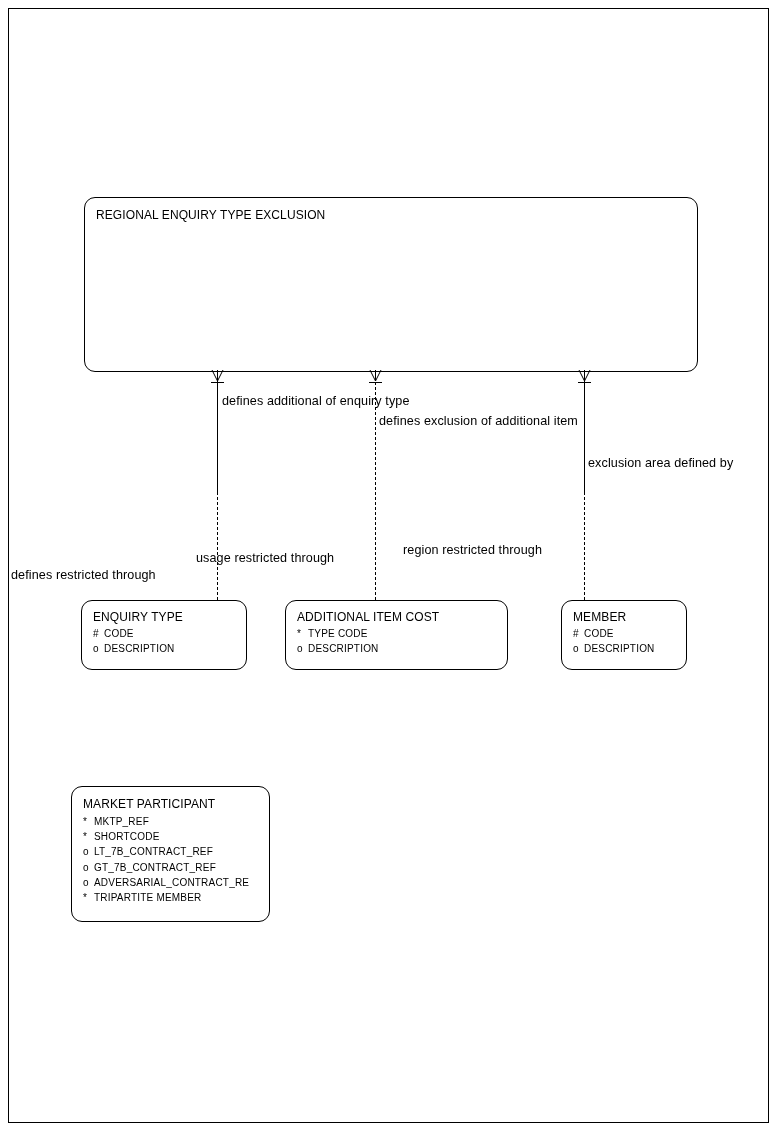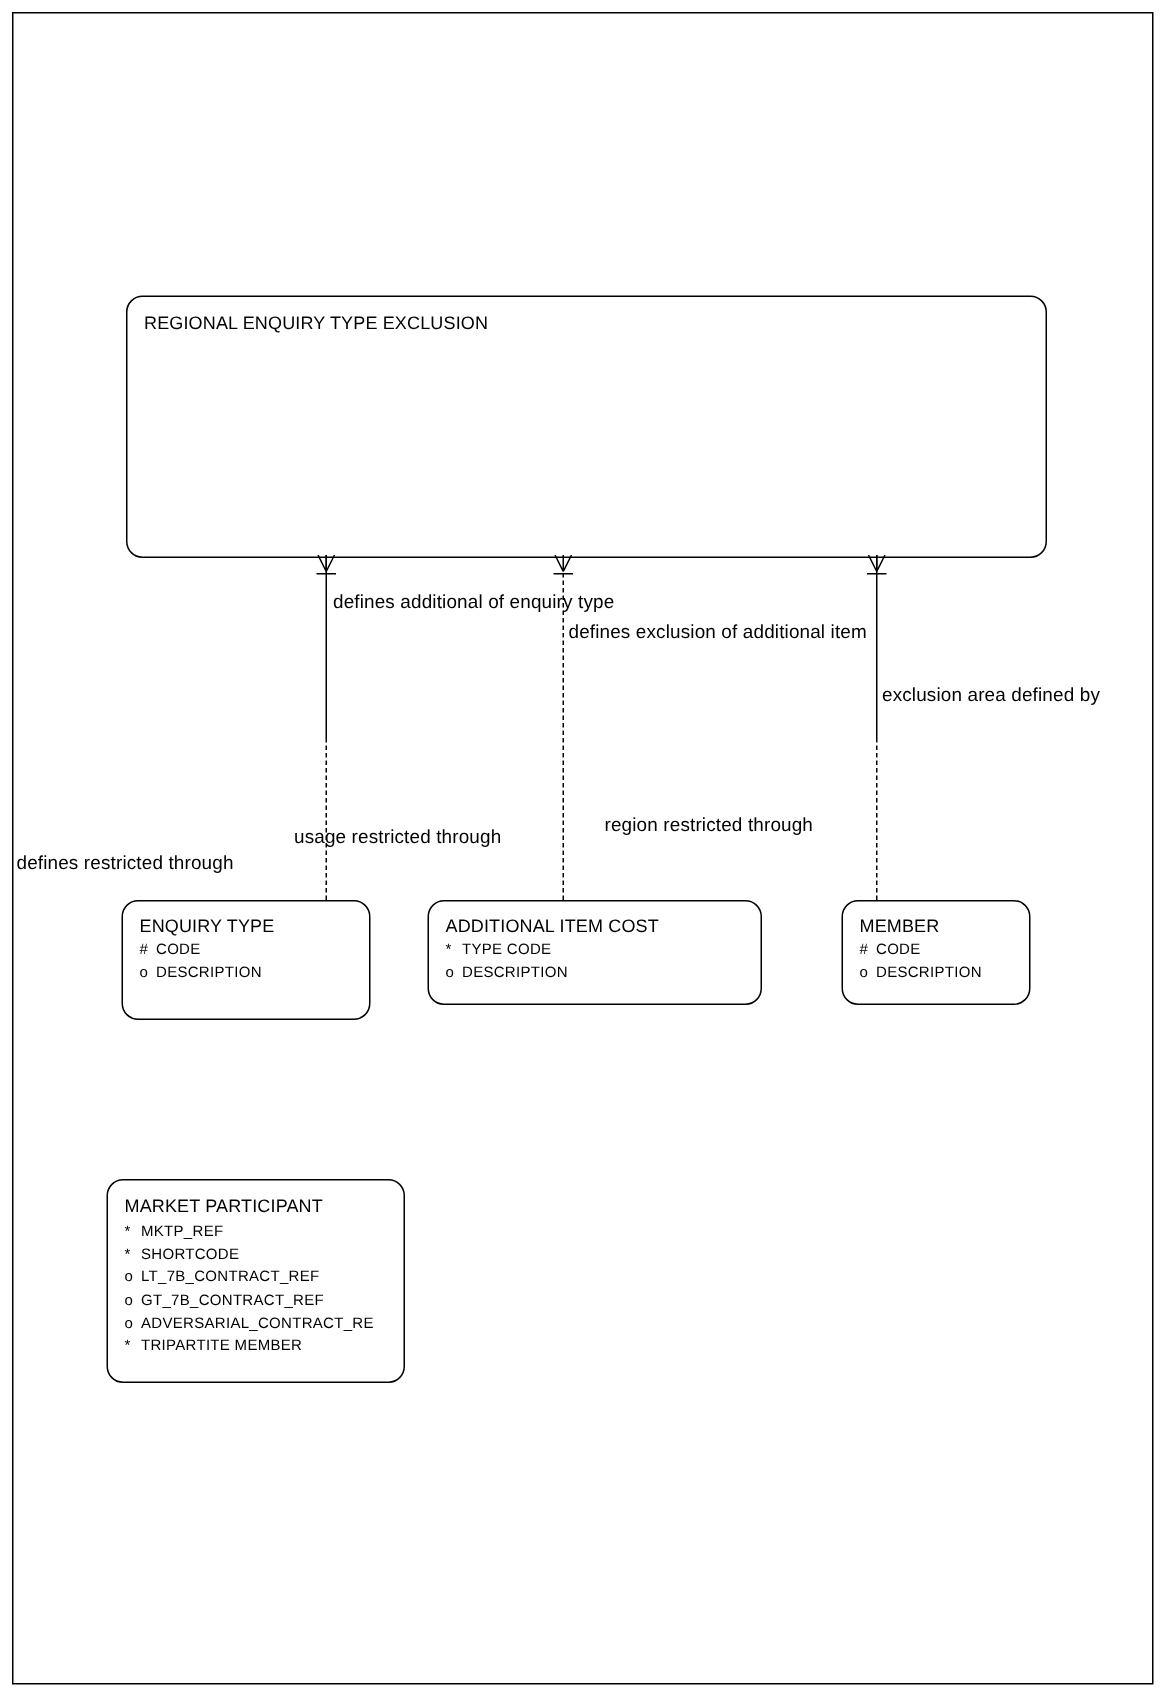--- a/index.html
+++ b/index.html
@@ -65,21 +65,21 @@
     width: 11px;
   }
 
   
   #entity-regional-enquiry-type-exclusion {
     left: 84px; top: 197px; width: 614px; height: 175px;
   }
   #entity-regional-enquiry-type-exclusion .entity-name { top: 9px; }
 
   #entity-enquiry-type {
-    left: 81px; top: 600px; width: 166px; height: 80px;
+    left: 81px; top: 600px; width: 166px; height: 70px;
   }
   #entity-enquiry-type .entity-name { top: 8px; }
   #entity-enquiry-type .attr-list { top: 25px; }
 
   #entity-additional-item-cost {
     left: 285px; top: 600px; width: 223px; height: 70px;
   }
   #entity-additional-item-cost .entity-name { top: 8px; }
   #entity-additional-item-cost .attr-list { top: 25px; }
 

